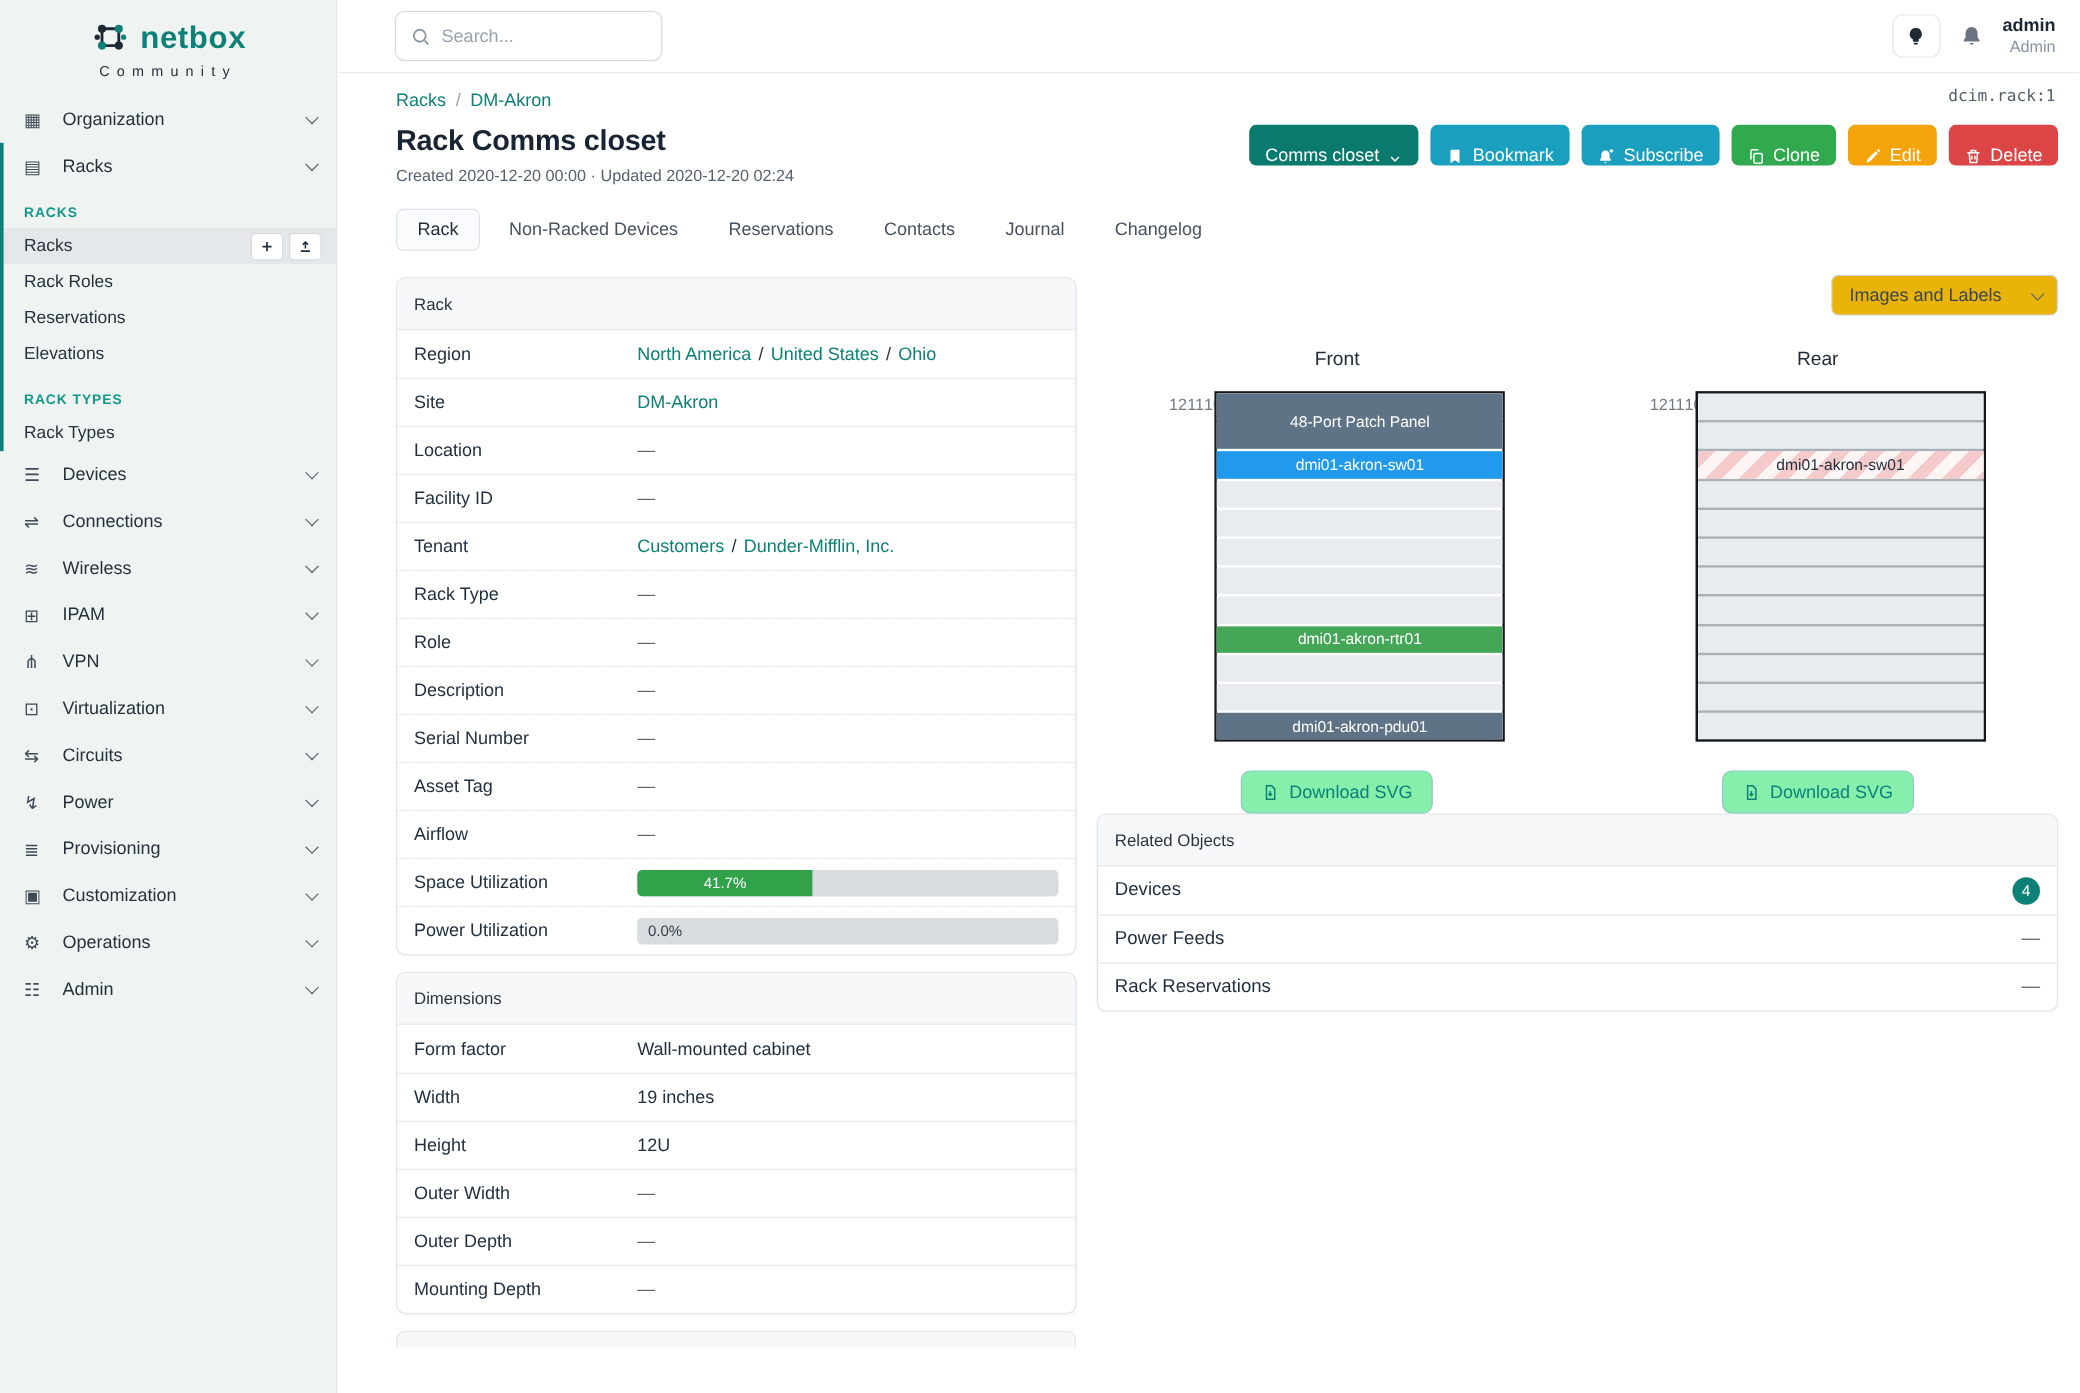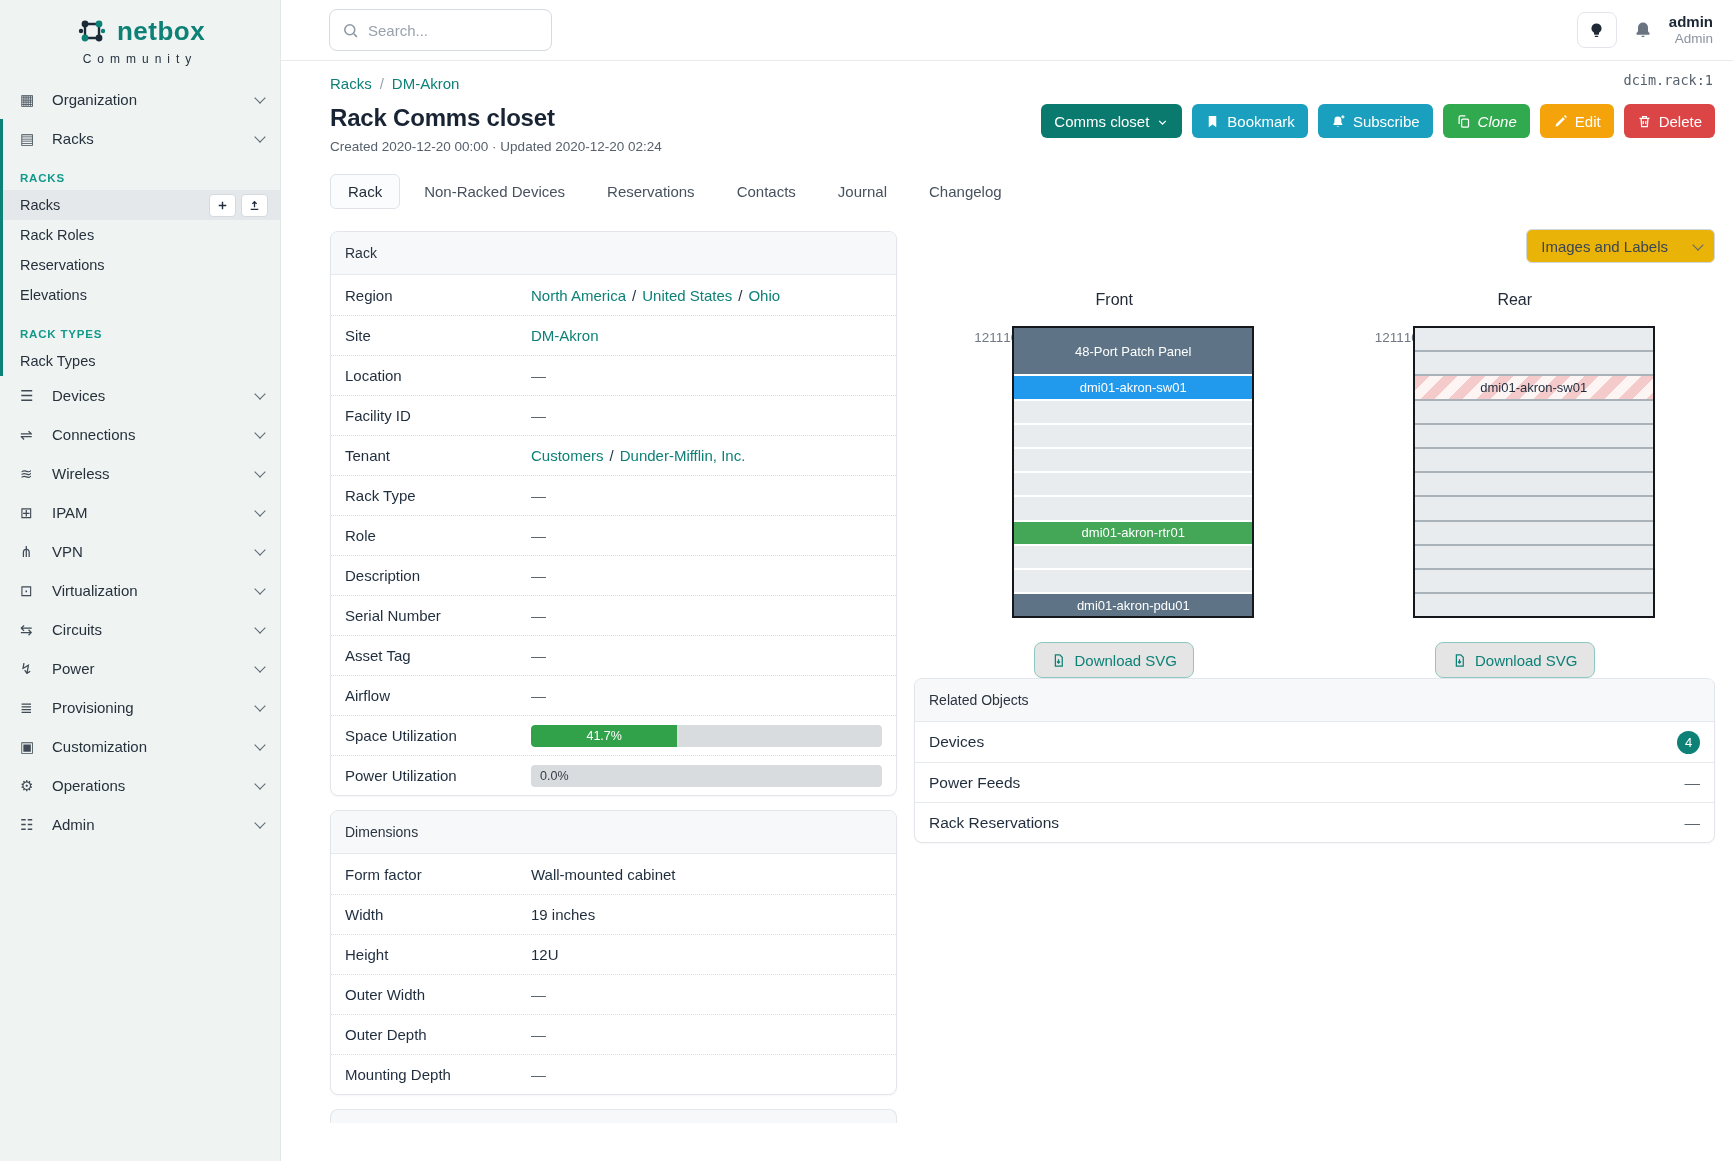--- a/index.html
+++ b/index.html
@@ -43,21 +43,21 @@
 
   
   .content { position:absolute; left:330px; top:61px; width:1385px; }
   .breadcrumb { margin-top:14px; font-size:15px; display:flex; gap:8px; align-items:center; }
   .breadcrumb a { color:#0e8177; text-decoration:none; cursor:pointer; }
   .crumb-sep { color:#98a2ad; }
   .page-head { display:flex; align-items:flex-start; margin-top:12px; }
   .page-title { font-size:24px; font-weight:bold; color:#182433; letter-spacing:-0.2px; }
   .page-meta { margin-top:7px; font-size:13.5px; color:#56616d; }
   .actions { margin-left:auto; display:flex; gap:10px; }
-  .btn { height:34px; border:none; border-radius:6px; color:#fff; font-size:15px; font-family:"Liberation Sans",sans-serif; display:flex; align-items:center; gap:7px; padding:0 13px; cursor:pointer; }
+  .btn { height:34px; border:none; border-radius:6px; color:#fff; font-size:15px; font-family:"Liberation Sans",sans-serif; display:flex; align-items:flex-end; gap:7px; padding:0 13px; cursor:pointer; }
   .btn svg { width:15px; height:15px; }
   .btn-primary-select { background:#0b7a6e; }
 
   .tabs { display:flex; margin-top:20px; gap:6px; align-items:center; }
   .tab { padding:8px 17px; font-size:15px; color:#47525e; border:1px solid transparent; border-radius:6px; cursor:pointer; }
   .tab.active { border-color:#dfe3e7; background:#fbfcfd; color:#1f2a36; }
 
   .columns { display:flex; margin-top:22px; align-items:flex-start; }
   .col-left { width:567px; flex:0 0 567px; }
   .col-right { flex:1; margin-left:17px; position:relative; }
@@ -88,21 +88,21 @@
   .elev-title { font-size:16px; font-weight:500; color:#222c38; margin-bottom:17px; }
   .rack-wrap { display:flex; }
   .unit-col { width:28px; margin-right:10px; display:flex; }
   .unit-num { height:24.2px; line-height:24.2px; text-align:right; font-size:13.5px; color:#707a85; }
   .rack-frame { position:relative; width:242px; border:2px solid #14181c; background:#ffffff; }
   .rack-frame.rear { background:#aab2b9; }
   .slot { height:22.2px; background:#e9ecef; margin-bottom:2px; }
   .slot:last-child { margin-bottom:0; }
   .dev { position:absolute; left:0; right:0; display:flex; align-items:center; justify-content:center; font-size:13px; color:#fff; cursor:pointer;text-align:right; }
   .download-row { margin-top:24px; display:flex; justify-content:center; }
-  .btn-outline { background:#e5e5e5; border:1px solid #8ec7c1; color:#0e8177; border-radius:8px; height:36px; padding:0 16px; font-size:15px; display:flex; align-items:center; gap:8px; cursor:pointer; font-family:"Liberation Sans",sans-serif; }
+  .btn-outline { background:#86efac; border:1px solid #8ec7c1; color:#0e8177; border-radius:8px; height:36px; padding:0 16px; font-size:15px; display:flex; align-items:center; gap:8px; cursor:pointer; font-family:"Liberation Sans",sans-serif; }
   .btn-outline svg { width:15px; height:15px; }
 
   
   .related { }
   .rel-row { display:flex; align-items:center; height:40px; padding:0 14px; font-size:15.5px; color:#1f2d3d; }
   .rel-row + .rel-row { border-top:1px solid #e7eaed; }
   .rel-right { margin-left:auto; }
   .count-badge { width:23px; height:23px; border-radius:50%; background:#0e8177; color:#fff; font-size:13px; display:flex; align-items:center; justify-content:center; }
 </style>
 </head>
@@ -299,21 +299,21 @@
         <button class="btn" style="background: rgb(26, 160, 190);">
           <span style="display:flex;width:15px;height:15px;">
             <svg viewBox="0 0 24 24" fill="currentColor">
               <path d="M11 4a5.5 5.5 0 0 0-5.5 5.5v4l-1.6 2.4a1 1 0 0 0 .9 1.6h12.4a1 1 0 0 0 .9-1.6L16.5 13.5v-4A5.5 5.5 0 0 0 11 4z"></path>
               <path d="M9 19.5a2.2 2.2 0 0 0 4 0z"></path>
               <path d="M19 2v5M16.5 4.5h5" stroke="currentColor" stroke-width="1.8" fill="none"></path>
             </svg>
           </span>
           <span>Subscribe</span>
         </button>
-        <button class="btn" style="background: rgb(49, 169, 78); font-style: italic;">
+        <button class="btn" style="background: rgb(49, 169, 78);">
           <span style="display:flex;width:15px;height:15px;">
             <svg viewBox="0 0 24 24" fill="none" stroke="currentColor" stroke-width="2">
               <rect x="9" y="8" width="11" height="13" rx="2"></rect>
               <path d="M5 16V5a2 2 0 0 1 2-2h8"></path>
             </svg>
           </span>
           <span>Clone</span>
         </button>
         <button class="btn" style="background: rgb(245, 163, 11);">
           <span style="display:flex;width:15px;height:15px;">

